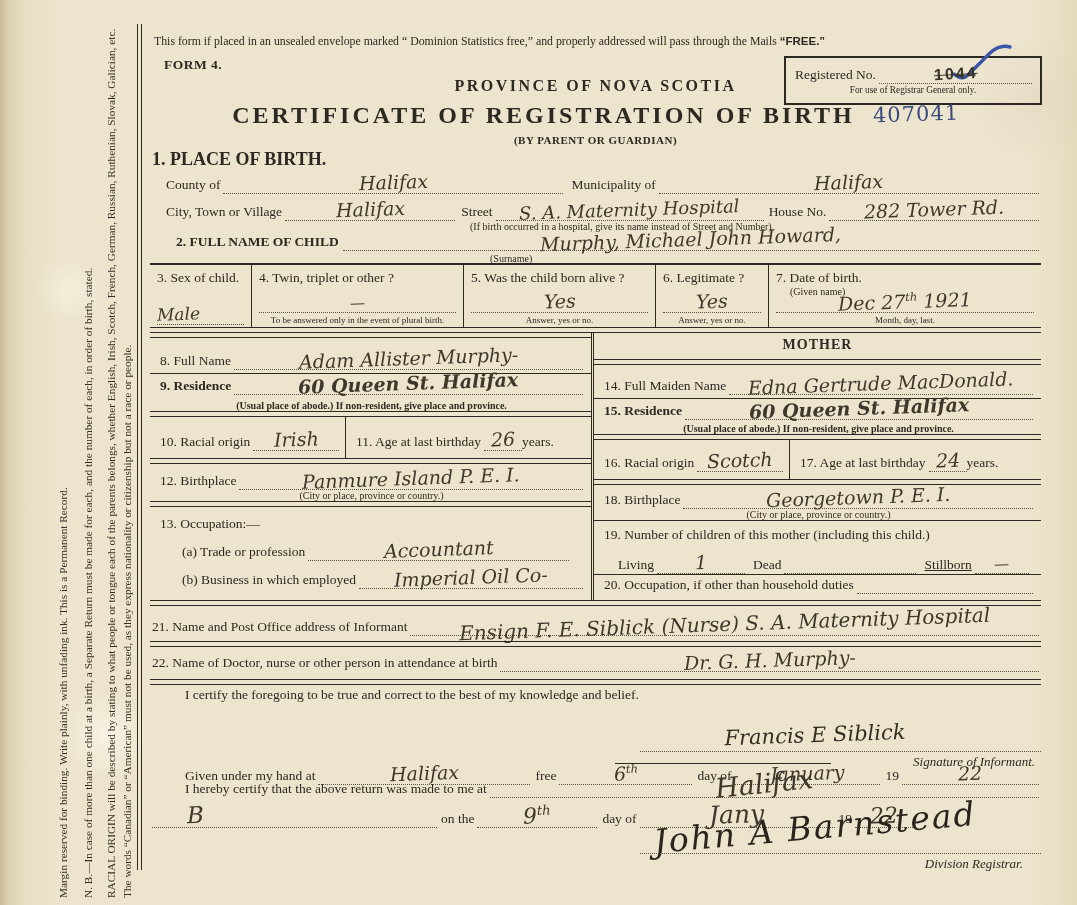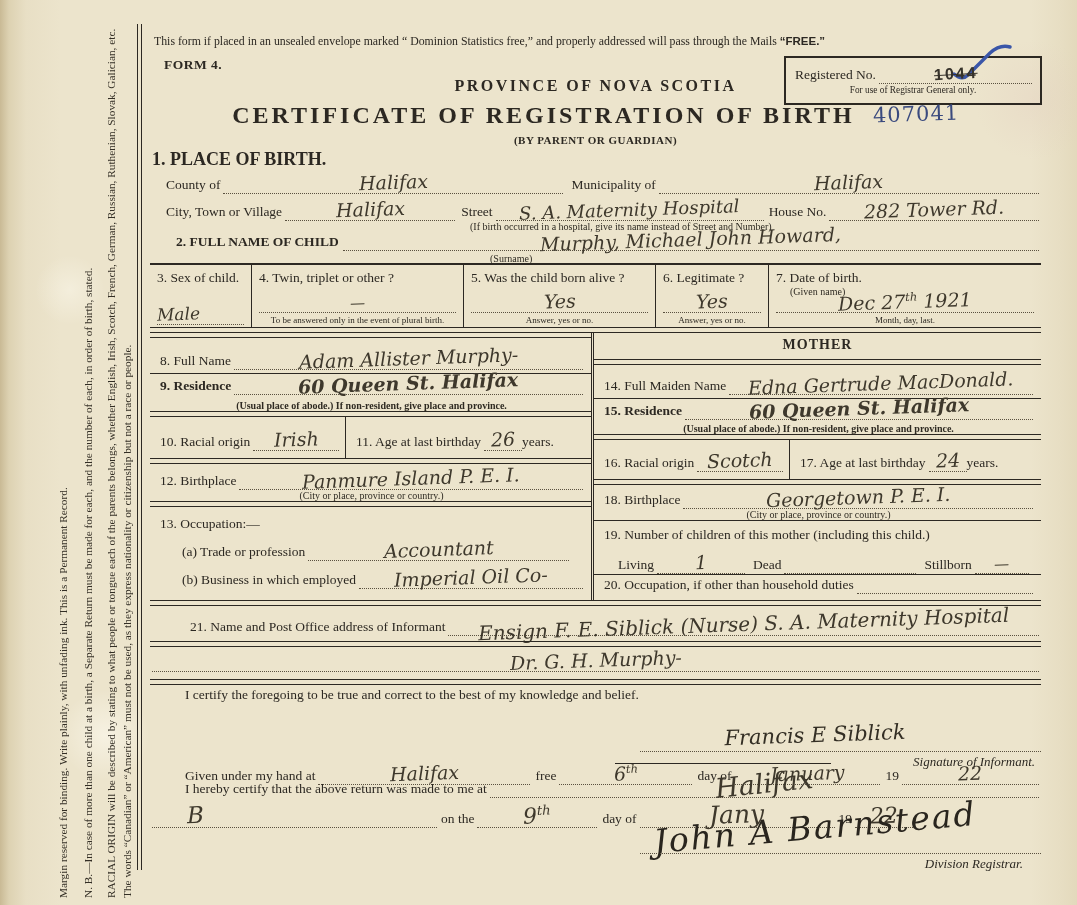--- a/index.html
+++ b/index.html
@@ -258,39 +258,40 @@
           </div>
           <div class="caption">(City or place, province or country.)</div>
         </div>
         <div class="r-child">
           <div class="lbl" style="padding-top:3px;">19. Number of children of this mother (including this child.)</div>
           <div class="frow" style="padding:9px 4px 0 14px;">
             <span class="lbl">Living</span>
             <span class="fill" style="flex:0 0 88px;"><span class="hw">1</span></span>
             <span class="lbl" style="padding-left:8px;">Dead</span>
             <span class="fill" style="flex:0 0 132px;"><span class="hw"></span></span>
-            <span class="lbl" style="padding-left:8px;">Stillborn</span>
+            <span class="lbl" style="padding-left:8px;text-decoration:underline;">Stillborn</span>
             <span class="fill"><span class="hw" style="font-size:15px;">—</span></span>
           </div>
         </div>
         <div class="r-occ2">
           <span class="lbl">20. Occupation, if other than household duties</span>
           <span class="fill"><span class="hw"></span></span>
         </div>
       </div>
     </div>
     <div class="dbl" style="top:600px;"></div>
 
-    <div class="frow abs" style="left:2px; right:2px; top:606px; height:30px;margin-left:38px;">
+    <div class="frow abs" style="left:2px; right:2px; top:606px; height:30px;">
       <span class="lbl">21. Name and Post Office address of Informant</span>
       <span class="fill"><span class="hw" style="font-size:20px;">Ensign F. E. Siblick (Nurse) S. A. Maternity Hospital</span></span>
     </div>
     <div class="dbl" style="top:641px;"></div>
 
     <div class="frow abs" style="left:2px; right:2px; top:646px; height:26px;">
+      <span class="lbl">22. Name of Doctor, nurse or other person in attendance at birth</span>
       <span class="fill"><span class="hw">Dr. G. H. Murphy-</span></span>
     </div>
     <div class="dbl" style="top:679px;"></div>
 
     <div class="abs lbl" style="left:35px; top:687px;">I certify the foregoing to be true and correct to the best of my knowledge and belief.</div>
 
     <div class="frow abs" style="left:35px; right:2px; top:717px; height:24px;margin-top:44px;">
       <span class="lbl">Given under my hand at</span>
       <span class="fill" style="flex:0 0 212px;"><span class="hw">Halifax</span></span>
       <span class="lbl" style="padding-left:5px;">free</span>

